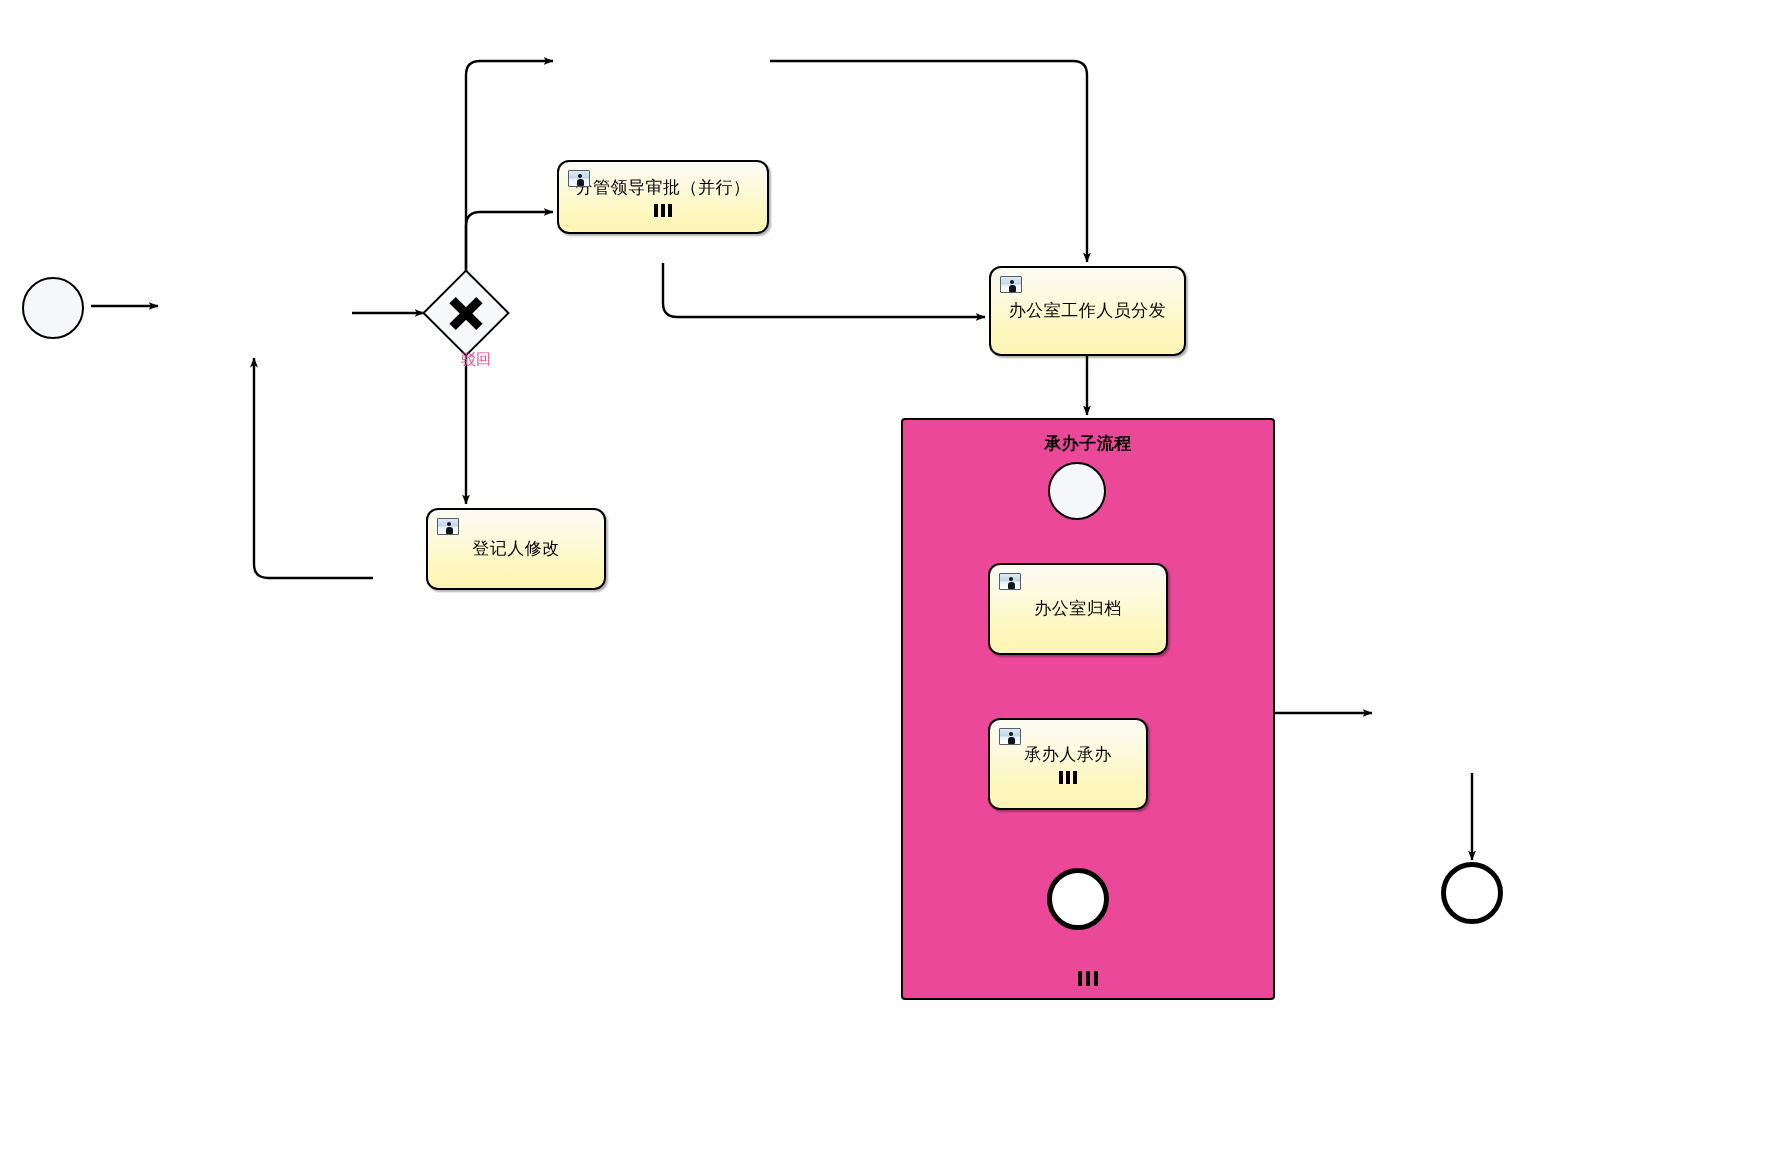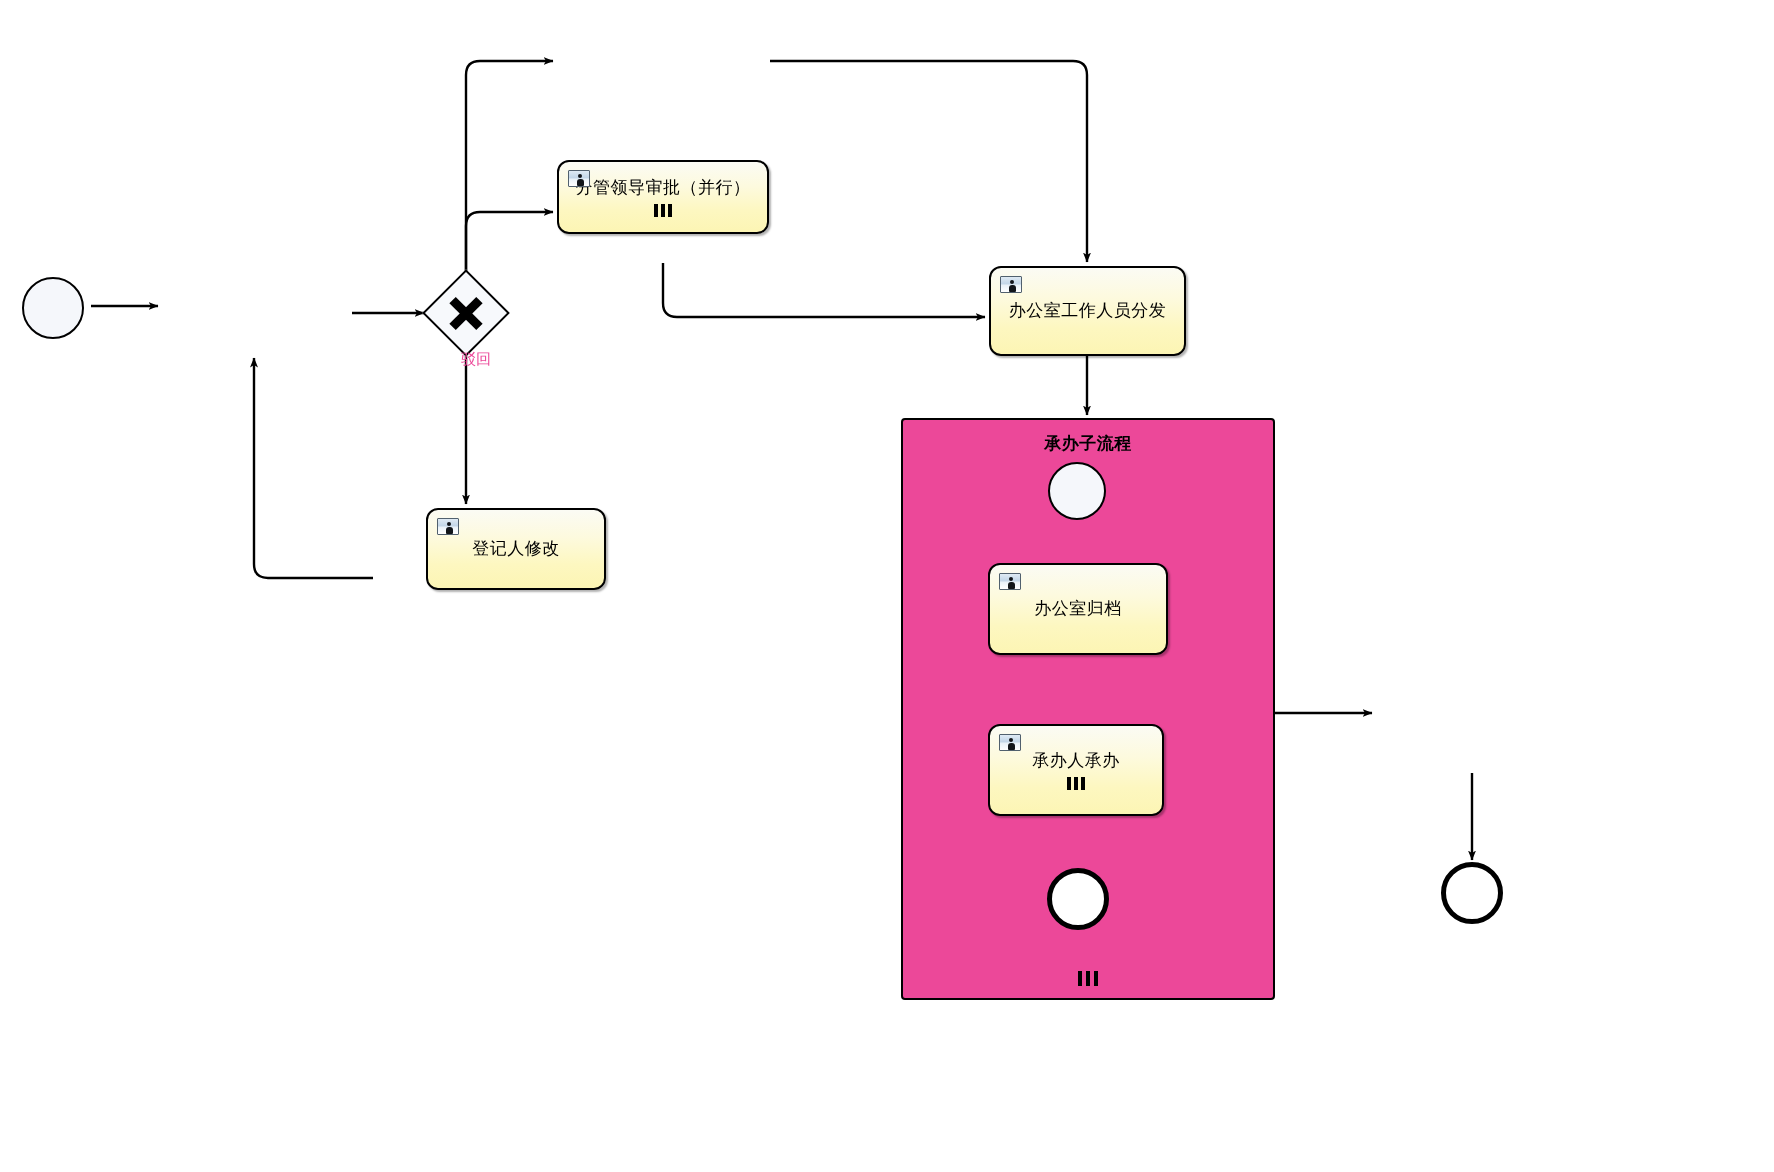--- a/index.html
+++ b/index.html
@@ -278,21 +278,21 @@
   <div class="event start" style="left:1048px; top:462px; width:58px; height:58px;"></div>
 
   <div class="task" style="left:988px; top:563px; width:180px; height:92px;">
     <span class="user-icon">
       <i class="head"></i>
         <i class="body"></i>
     </span>
     <span class="task-label">办公室归档</span>
   </div>
 
-  <div class="task" style="left:988px; top:718px; width:176px; height:92px;margin-top:6px;">
+  <div class="task" style="left:988px; top:718px; width:160px; height:92px;">
     <span class="user-icon">
       <i class="head"></i>
         <i class="body"></i>
     </span>
     <span class="task-label">承办人承办</span>
     <span class="mi parallel">
       <i></i>
         <i></i>
         <i></i>
     </span>

